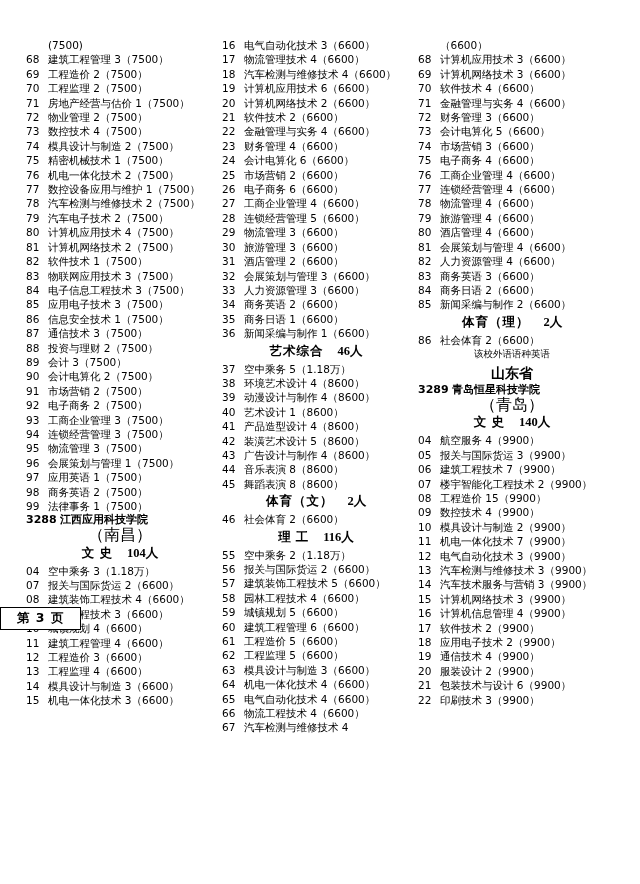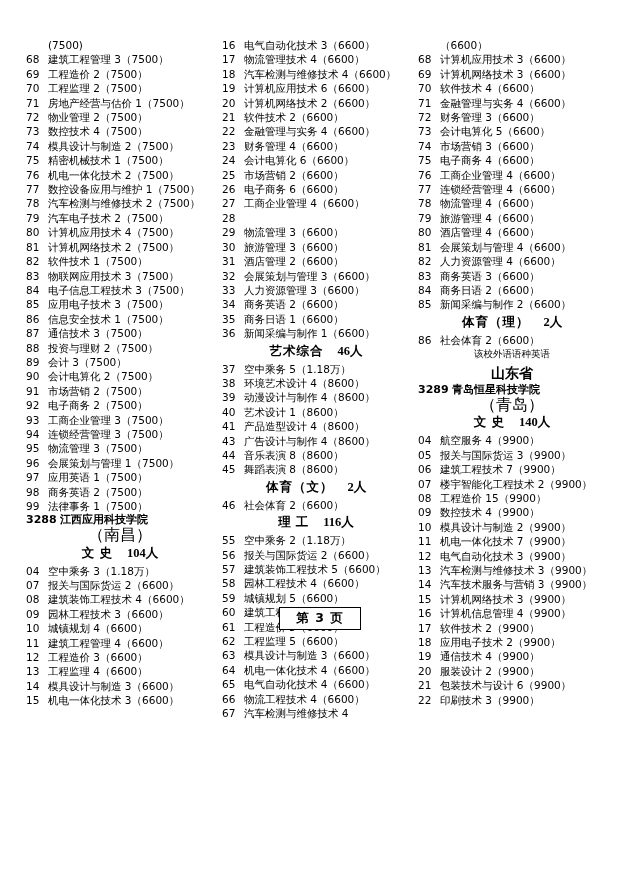--- a/index.html
+++ b/index.html
@@ -95,21 +95,21 @@
   .note {
     font-size: 9.5px;
     text-align: center;
     line-height: 14px;
   }
   .footer-page {
     position: absolute;
     left: 0;
     right: 0;
     bottom: 44px;
-    text-align: center;
+    text-align: left;
   }
   .footer-page .pg {
     display: inline-block;
     border: 1px solid #000;
     padding: 2px 16px;
     font-size: 12.5px;
     font-weight: bold;
     letter-spacing: 1px;
     background: #fff;
   }
@@ -360,20 +360,21 @@
         <div class="entry">
           <span class="num">26</span>
           <span class="txt">电子商务 6（6600）</span>
         </div>
         <div class="entry">
           <span class="num">27</span>
           <span class="txt">工商企业管理 4（6600）</span>
         </div>
         <div class="entry">
           <span class="num">28</span>
+          <span class="txt">连锁经营管理 5（6600）</span>
         </div>
         <div class="entry">
           <span class="num">29</span>
           <span class="txt">物流管理 3（6600）</span>
         </div>
         <div class="entry">
           <span class="num">30</span>
           <span class="txt">旅游管理 3（6600）</span>
         </div>
         <div class="entry">
@@ -413,20 +414,24 @@
           <span class="num">39</span>
           <span class="txt">动漫设计与制作 4（8600）</span>
         </div>
         <div class="entry">
           <span class="num">40</span>
           <span class="txt">艺术设计 1（8600）</span>
         </div>
         <div class="entry">
           <span class="num">41</span>
           <span class="txt">产品造型设计 4（8600）</span>
+        </div>
+        <div class="entry">
+          <span class="num">42</span>
+          <span class="txt">装潢艺术设计 5（8600）</span>
         </div>
         <div class="entry">
           <span class="num">43</span>
           <span class="txt">广告设计与制作 4（8600）</span>
         </div>
         <div class="entry">
           <span class="num">44</span>
           <span class="txt">音乐表演 8（8600）</span>
         </div>
         <div class="entry">

